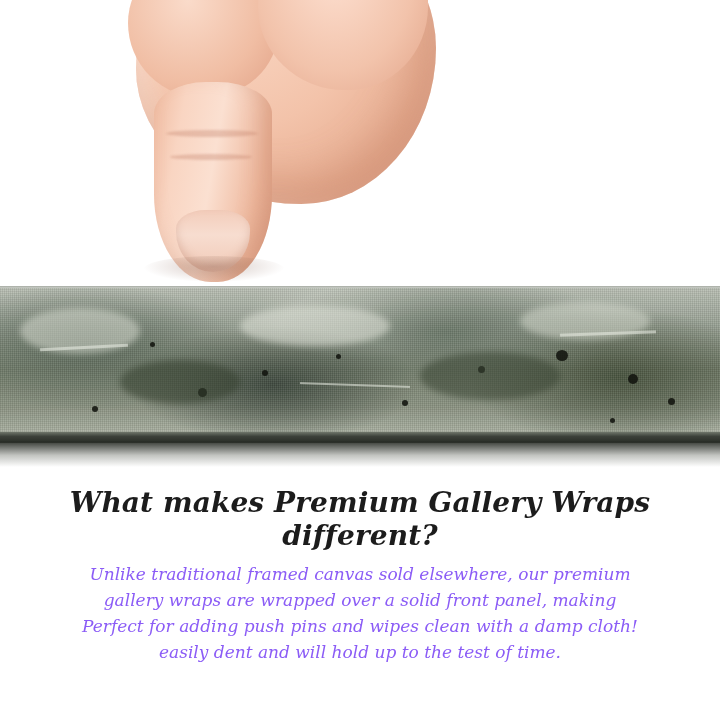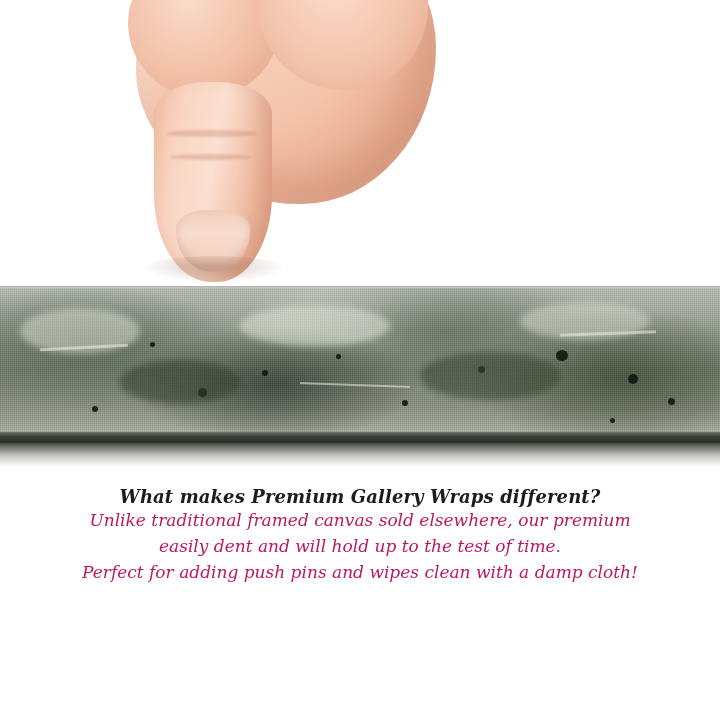--- a/index.html
+++ b/index.html
@@ -175,29 +175,30 @@
     position: absolute;
     left: 0;
     top: 486px;
     width: 720px;
     text-align: center;
     color: #222222;
     font-family: "DejaVu Serif", serif;
     font-style: italic;
   }
   .caption .headline {
-    font-size: 18px;
+    font-size: 28px;
     font-weight: 700;
     letter-spacing: 0.1px;
+    margin-bottom: 9px;
     color: #1c1c1c;
   }
   .caption .body-line {
     font-size: 17px;
     line-height: 26px;
-    color: #be185d;
+    color: #8b5cf6;
   }
 </style>
 </head>
 <body>
 
 <div class="scene">
 
   <div class="hand-area">
     <div class="hand">
       <div class="palm"></div>
@@ -232,17 +233,18 @@
     <span class="scratch" style="left:40px;top:58px;width:88px;height:3px;transform:rotate(-3deg);"></span>
     <span class="scratch" style="left:300px;top:96px;width:110px;height:2px;transform:rotate(2deg);"></span>
     <span class="scratch" style="left:560px;top:44px;width:96px;height:3px;transform:rotate(-2deg);"></span>
   </div>
   <div class="canvas-edge-dark"></div>
   <div class="canvas-underside"></div>
 
   <div class="caption">
     <div class="headline">What makes Premium Gallery Wraps different?</div>
     <div class="body-line">Unlike traditional framed canvas sold elsewhere, our premium</div>
+    <div class="body-line">gallery wraps are wrapped over a solid front panel, making</div>
+    <div class="body-line">Perfect for adding push pins and wipes clean with a damp cloth!</div>
     <div class="body-line">easily dent and will hold up to the test of time.</div>
-    <div class="body-line">Perfect for adding push pins and wipes clean with a damp cloth!</div>
   </div>
 
 </div>
 
 </body></html>

